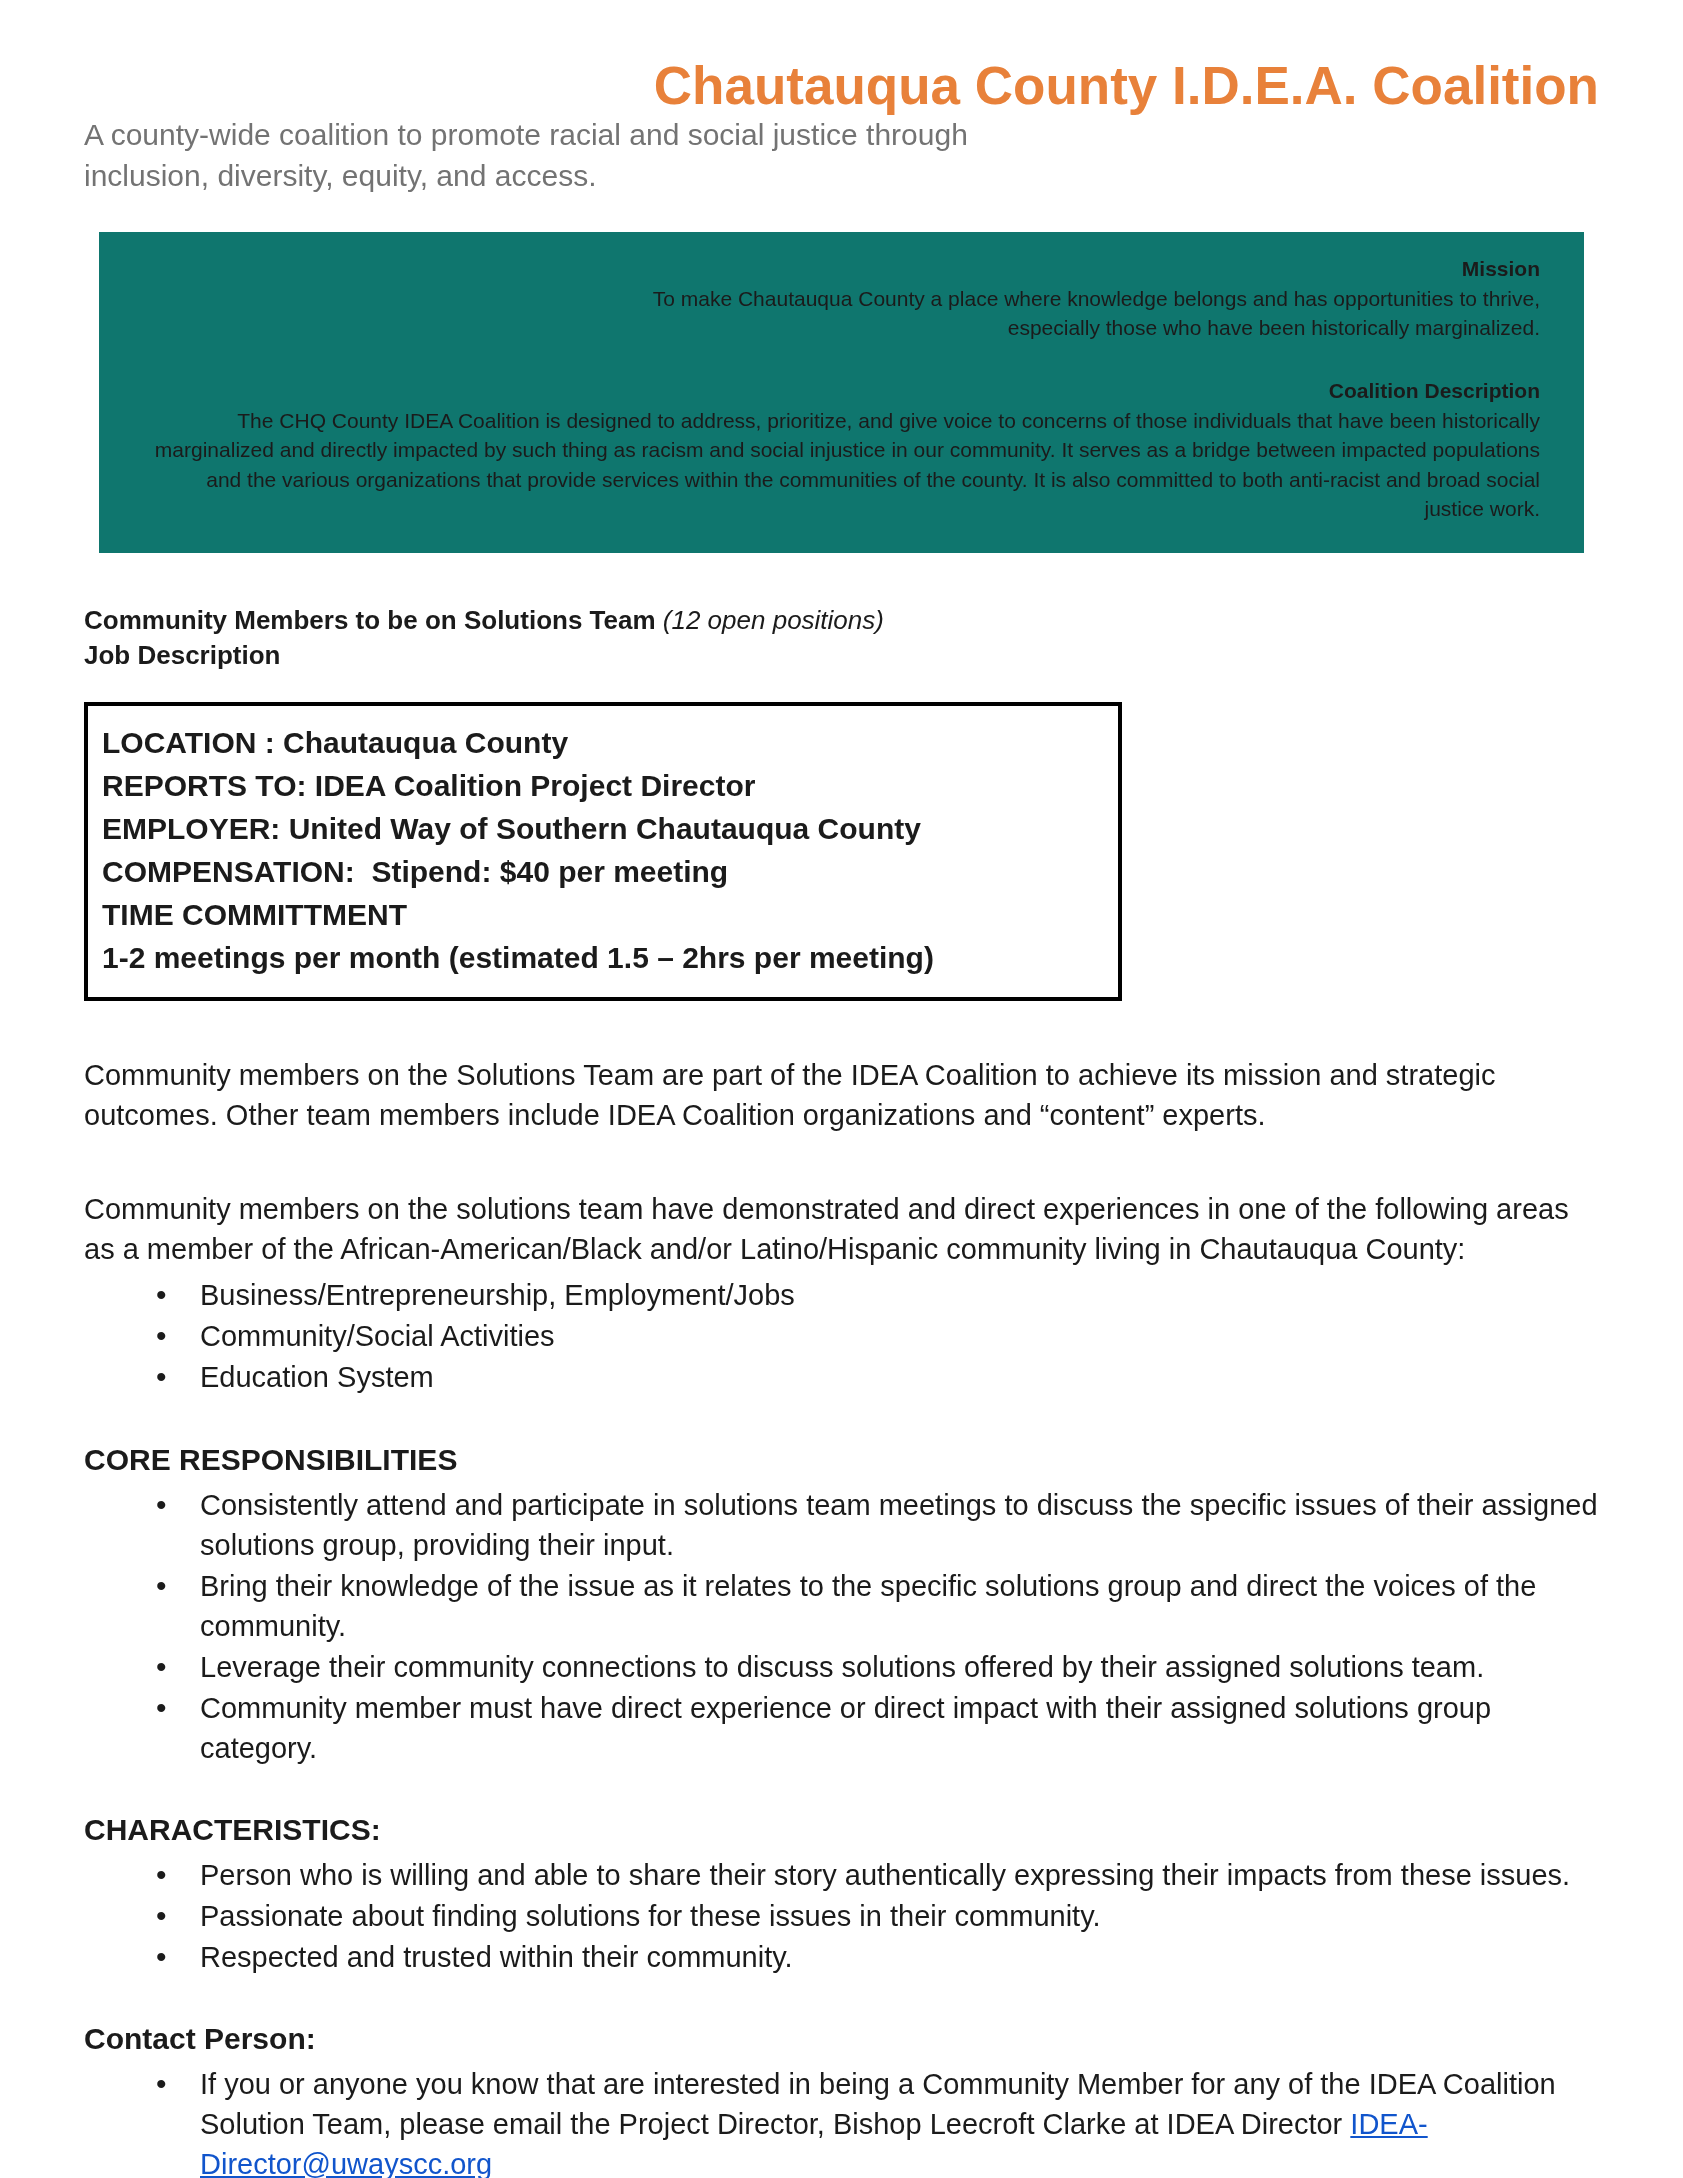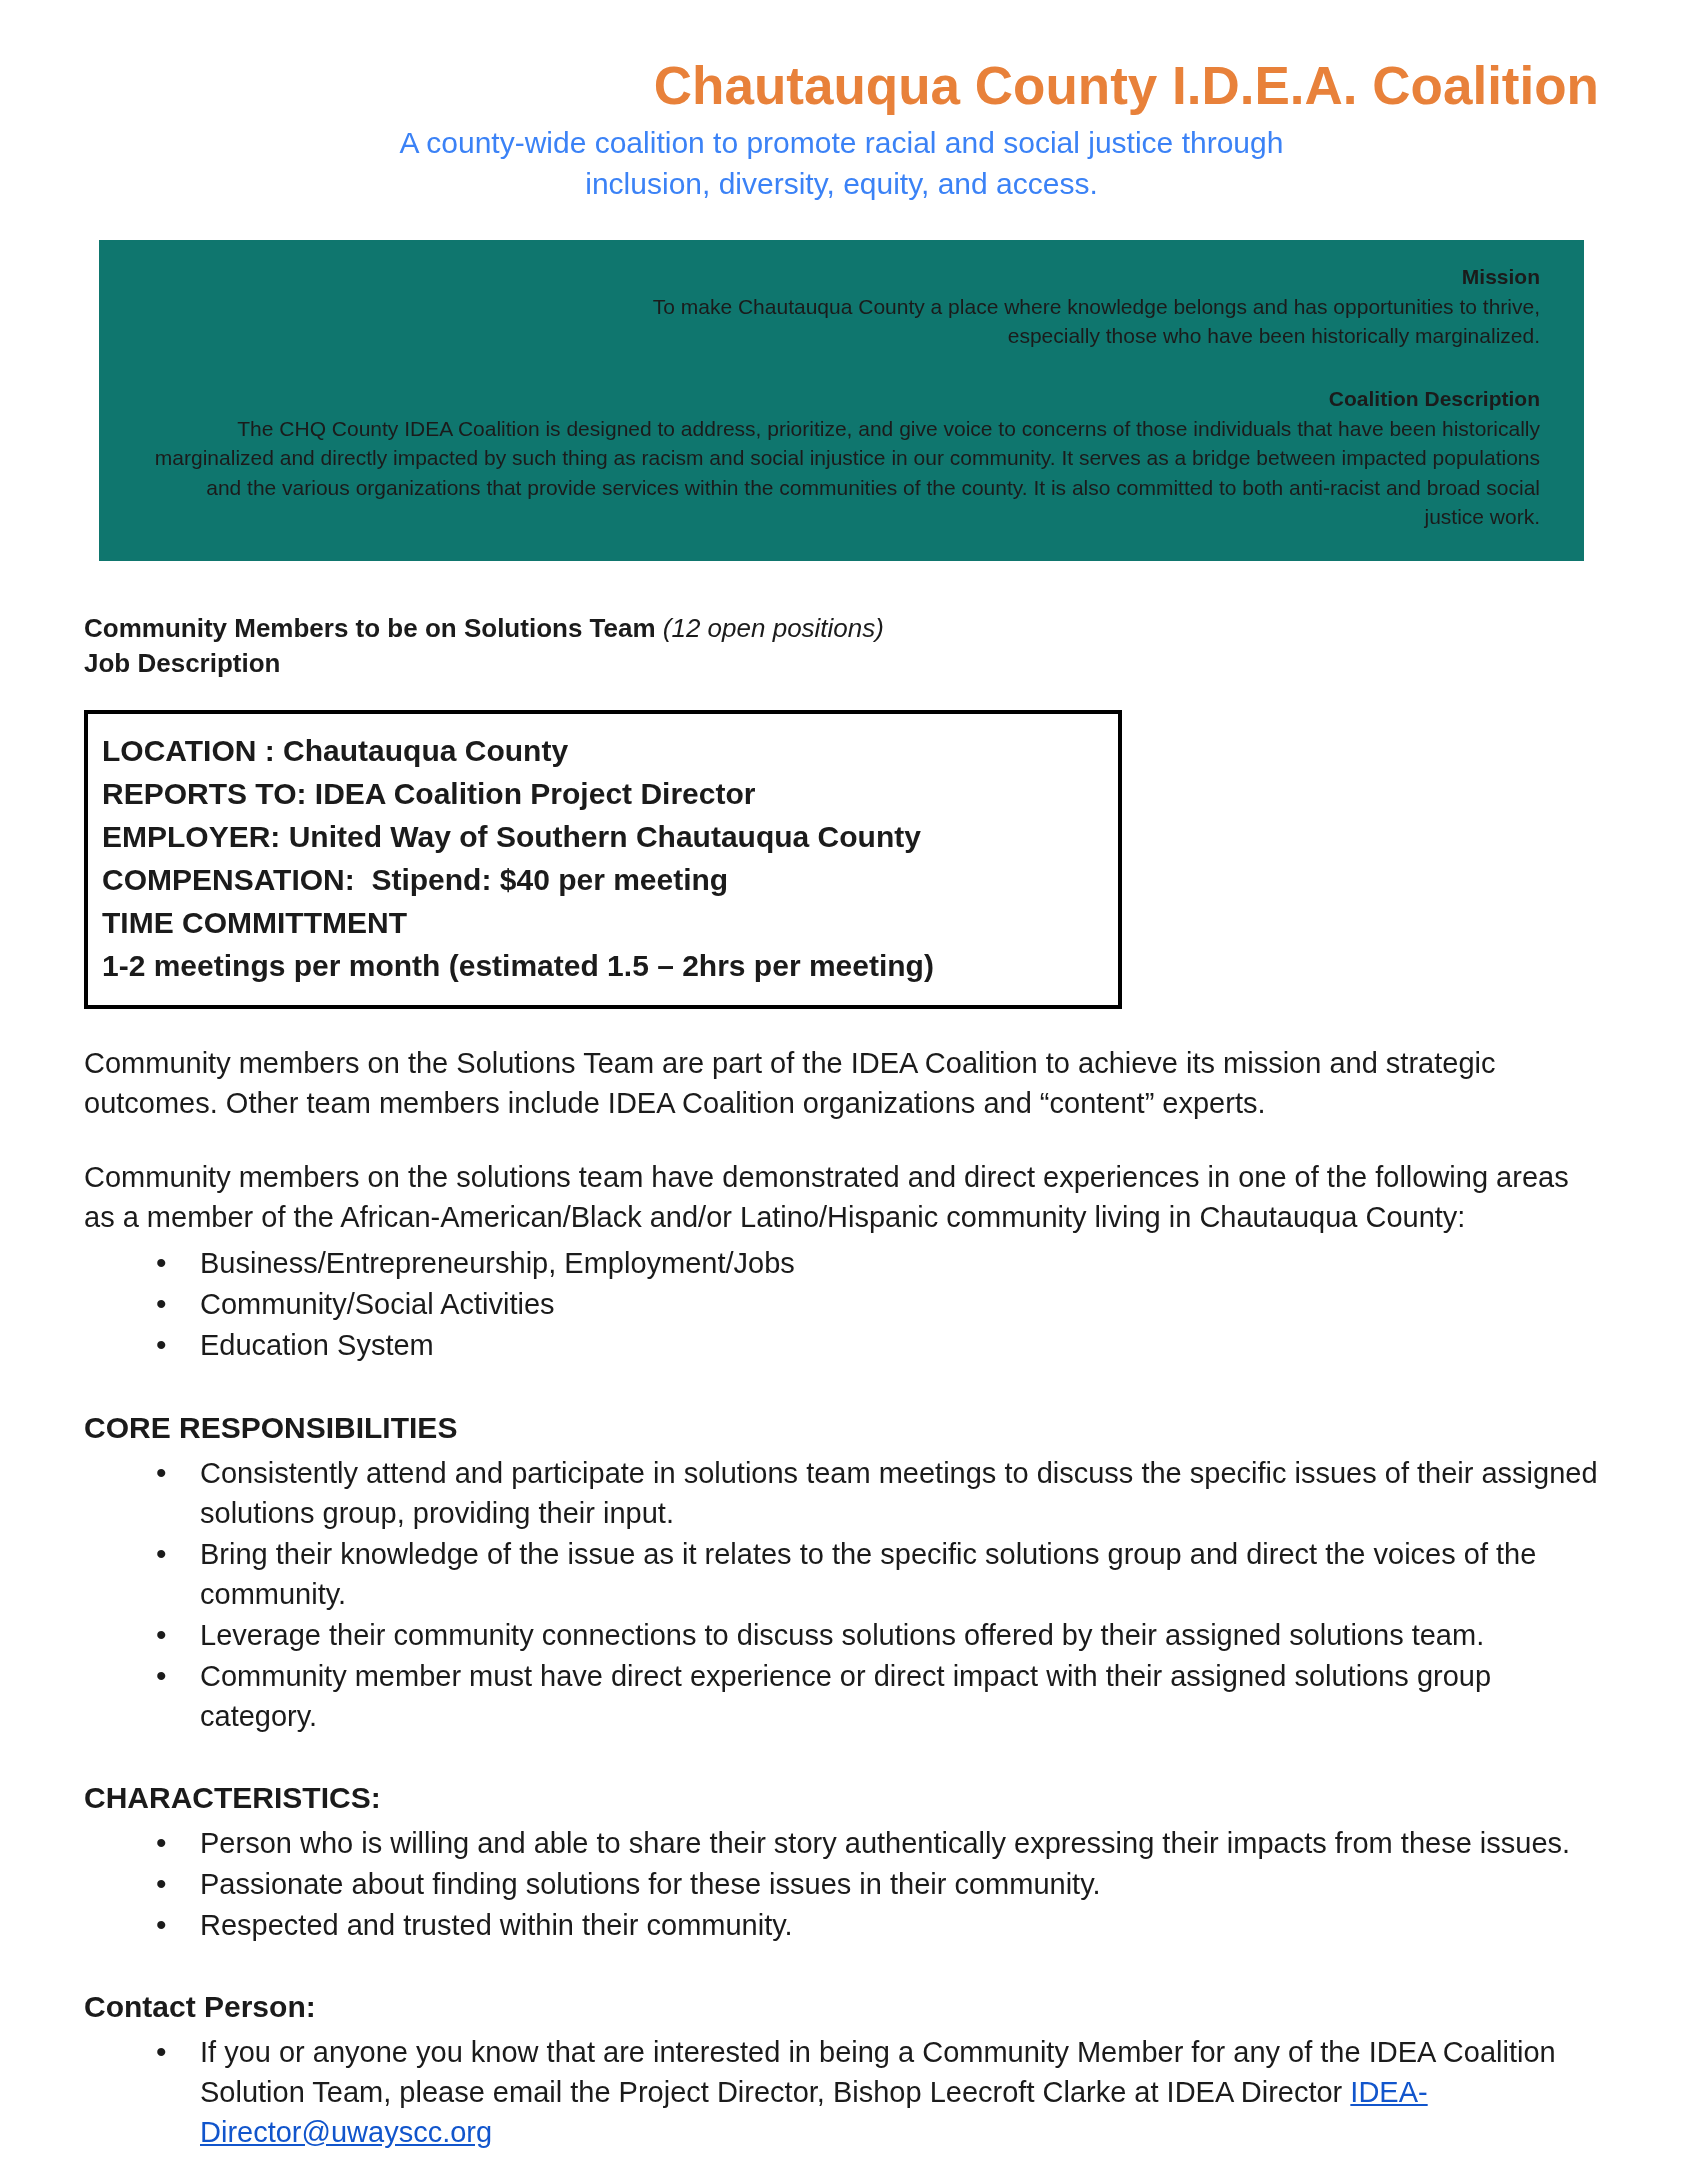--- a/index.html
+++ b/index.html
@@ -18,25 +18,24 @@
   
   .doc-title {
     margin: 0;
     text-align: right;
     font-size: 53px;
     font-weight: bold;
     color: #E8813A;
     line-height: 1.1;
   }
   .doc-subtitle {
-    margin-top: 8px;
-    text-align: center;
+    text-align: left;
     font-size: 30px;
     line-height: 1.35;
-    color: #3b82f6;
+    color: #737373;
   }
   
   .mission-box {
     width: 1485px;
     margin: 36px auto 0 auto;
     background: #0f766e;
     padding: 22px 44px 30px 44px;
     text-align: right;
     font-size: 21px;
     line-height: 1.4;
@@ -57,21 +56,21 @@
     margin-top: 30px;
     border: 4px solid #000000;
     padding: 16px 18px 18px 14px;
     font-size: 30px;
     font-weight: bold;
     line-height: 1.43;
   }
   .job-box .job-line { white-space: pre-wrap; }
   
   .para {
-    margin: 34px 0 0 0;
+    margin: 54px 0 0 0;
     font-size: 29px;
     line-height: 1.38;
     width: 1515px;
   }
   ul.bullets {
     margin: 6px 0 0 0;
     padding: 0 0 0 72px;
     list-style: none;
     font-size: 29px;
     line-height: 1.38;

